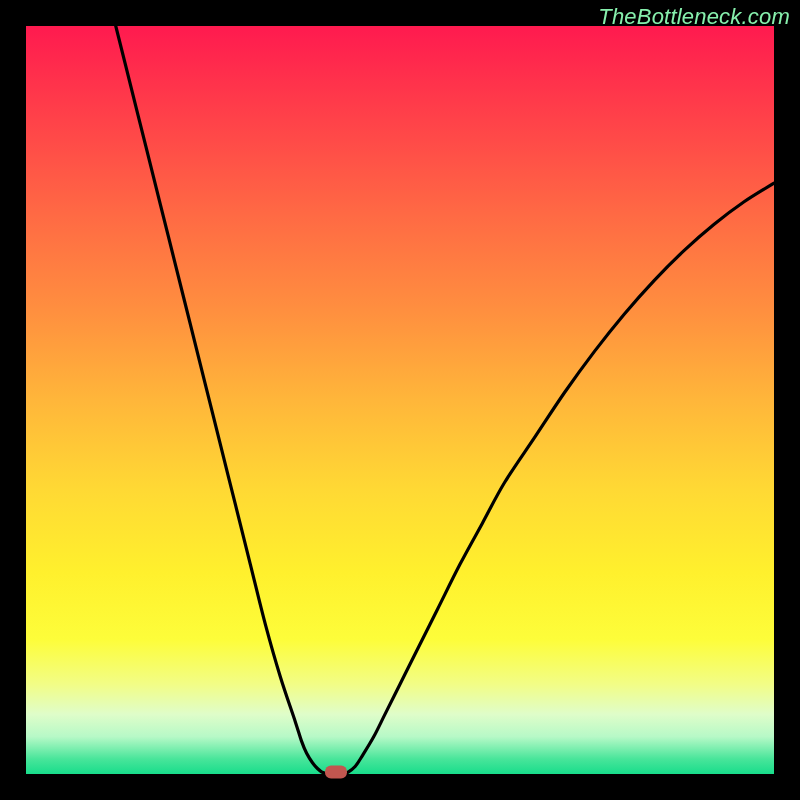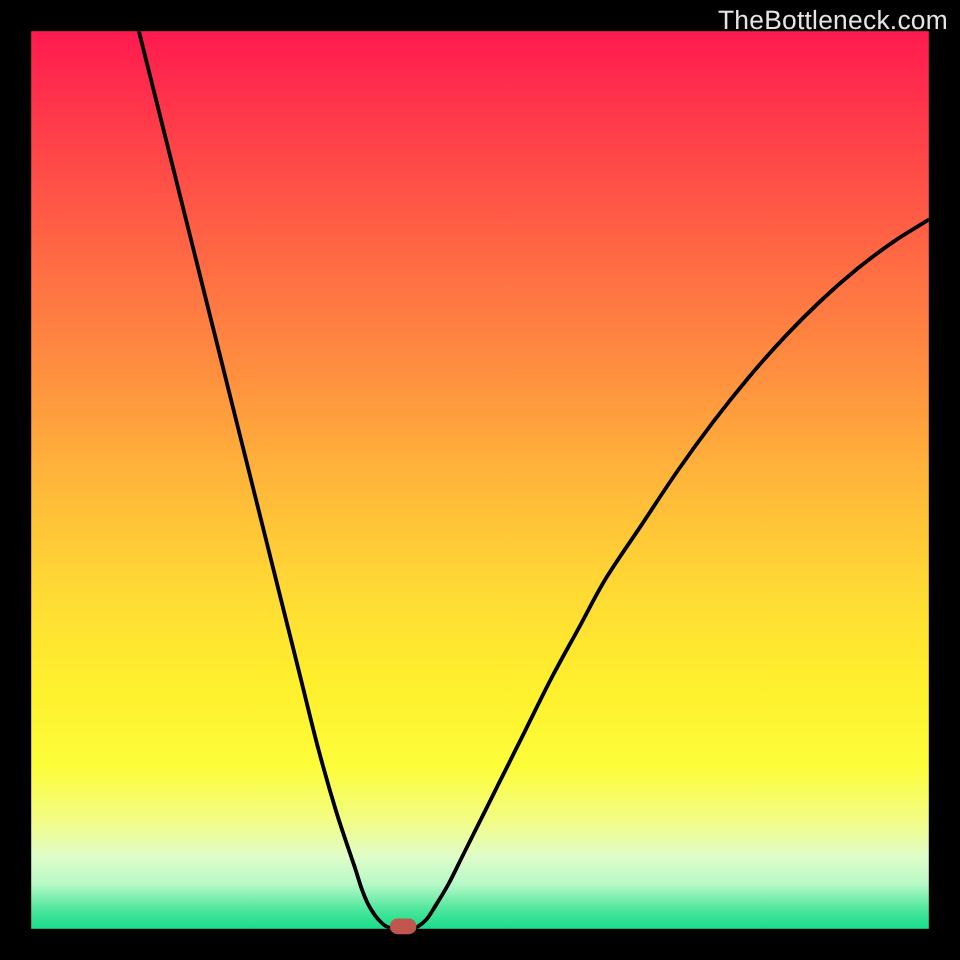--- a/index.html
+++ b/index.html
@@ -39,25 +39,26 @@
       #dffdc9 92%,
       #b7f9c7 95%,
       #48e59a 98%,
       #18dd8b 100%
     );
   }
   .watermark {
     position: absolute;
     top: 4px;
     right: 10px;
-    color: #e5e5e5;
+    color: #86efac;
     font-size: 22px;
     font-weight: 500;
     letter-spacing: 0.2px;
     user-select: none;
+    font-style: italic;
   }
   svg.curve {
     position: absolute;
     left: 0;
     top: 0;
     width: 748px;
     height: 748px;
   }
   .marker {
     position: absolute;

